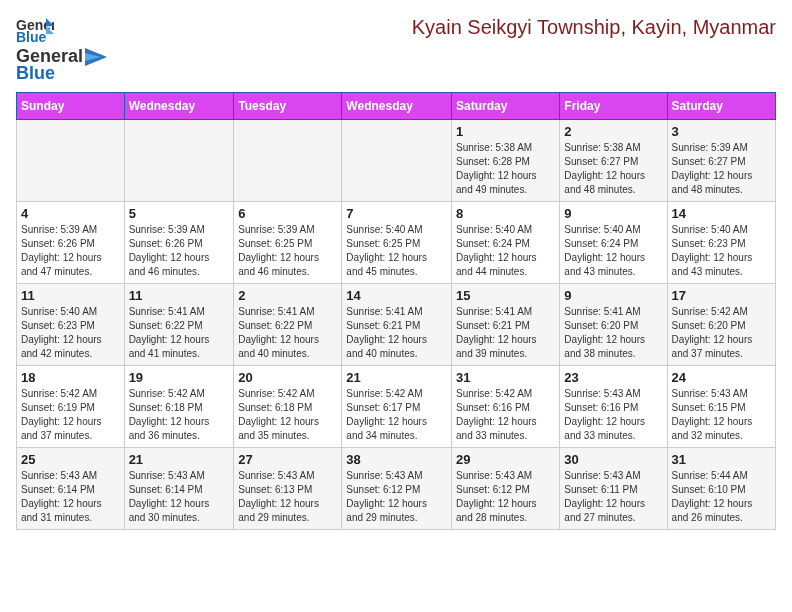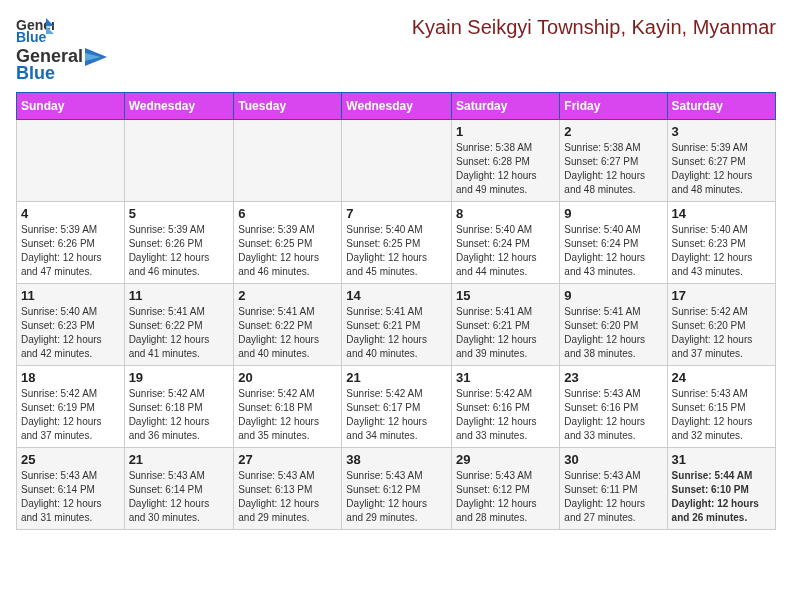--- a/index.html
+++ b/index.html
@@ -345,20 +345,20 @@
         </td>
         <td>
           <span class="day-num">30</span>
           <div class="day-info" style="white-space: pre-line;">Sunrise: 5:43 AM
 Sunset: 6:11 PM
 Daylight: 12 hours
 and 27 minutes.</div>
         </td>
         <td>
           <span class="day-num">31</span>
-          <div class="day-info" style="white-space: pre-line; font-weight: bold;">Sunrise: 5:44 AM
+          <div class="day-info" style="white-space: pre-line;">Sunrise: 5:44 AM
 Sunset: 6:10 PM
 Daylight: 12 hours
 and 26 minutes.</div>
         </td>
       </tr>
     </tbody>
 </table>
 
 </body></html>

